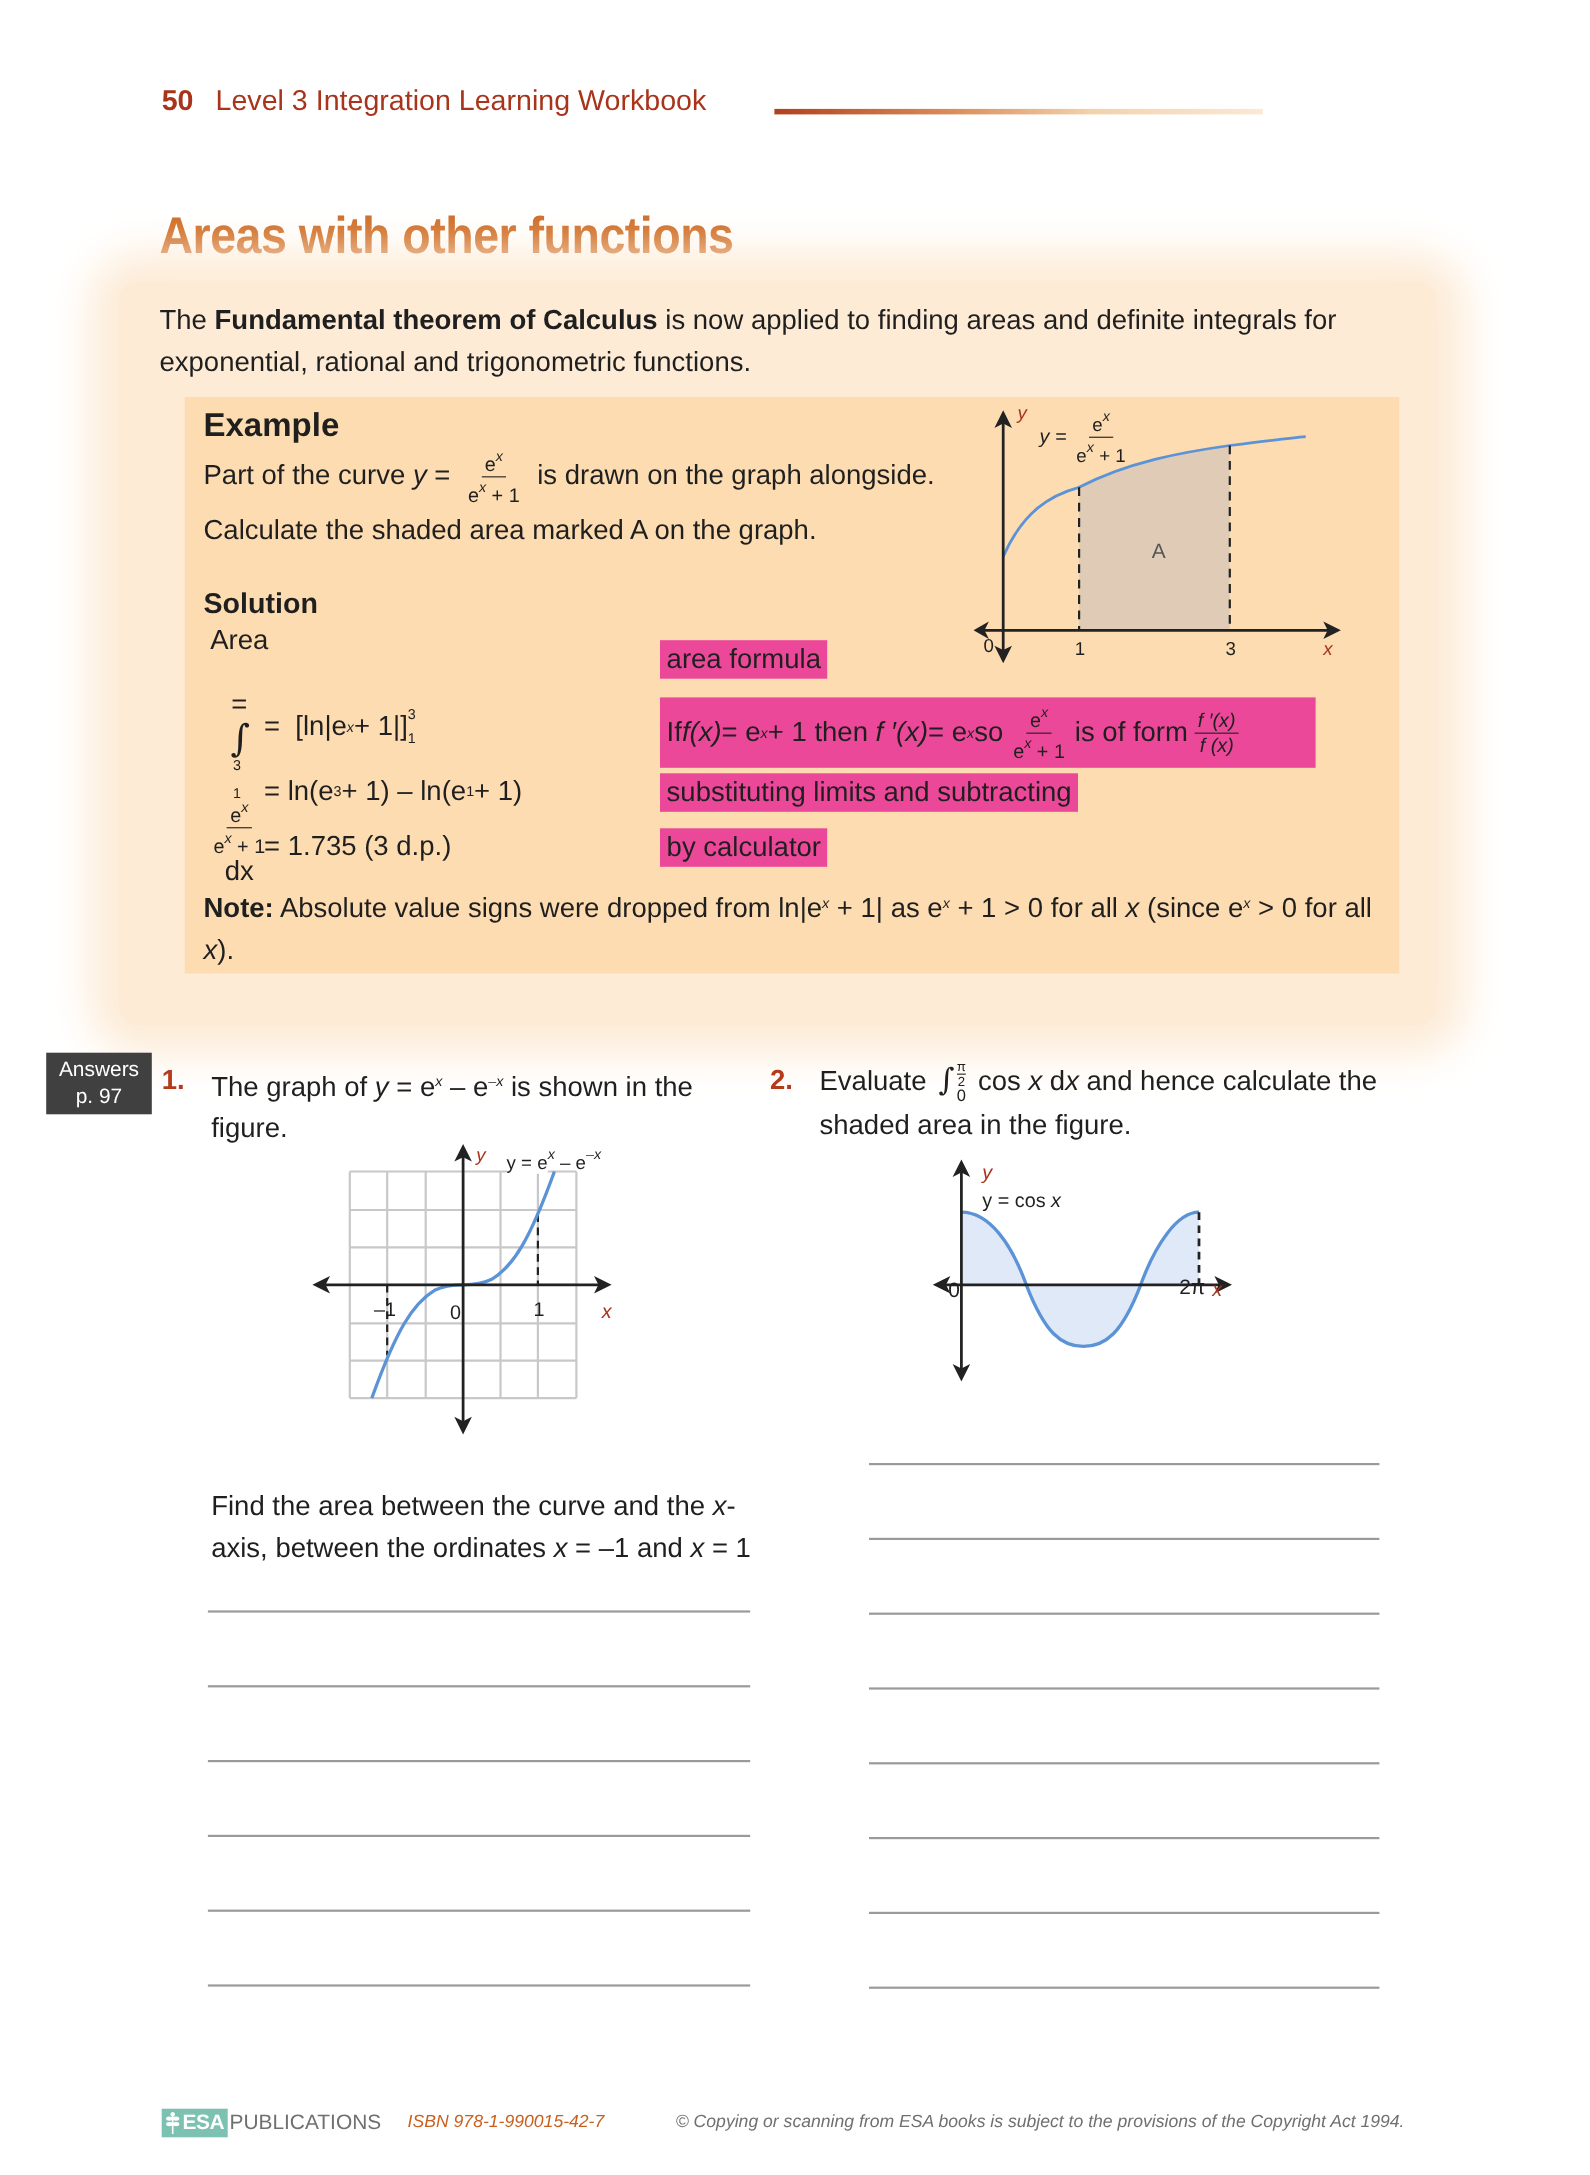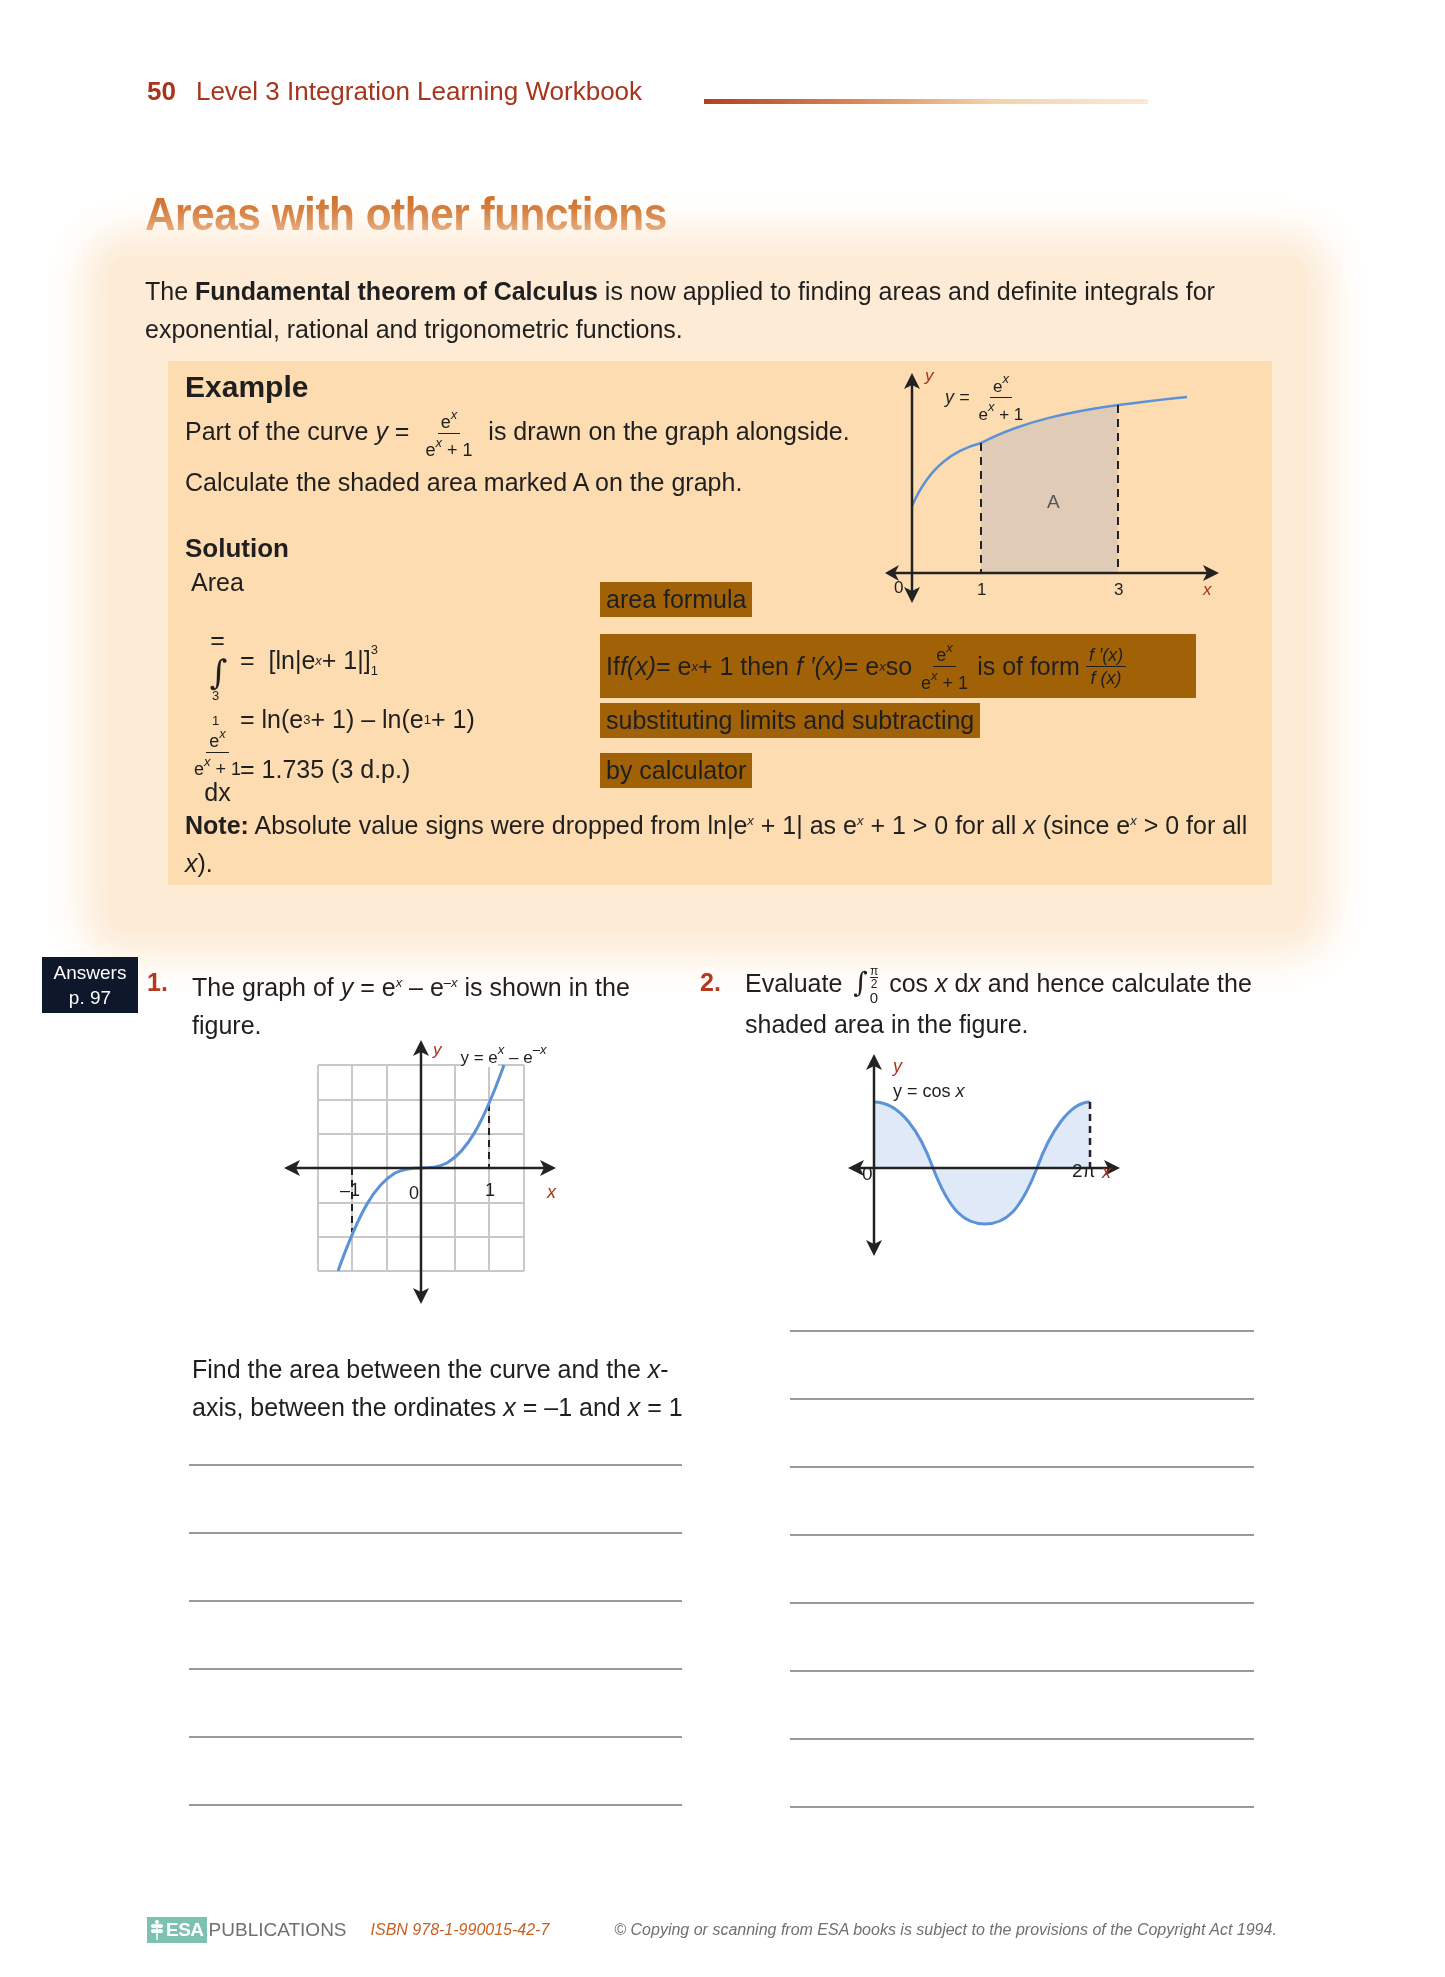--- a/index.html
+++ b/index.html
@@ -28,29 +28,29 @@
   .ex-line { font-size: 25px; white-space: nowrap; }
   .frac { display: inline-flex; flex-direction: column; align-items: center; vertical-align: middle; margin: 0 6px; line-height: 1; }
   .frac .num { font-size: 18px; padding: 0 3px 2px; border-bottom: 1.5px solid #1f1f1f; }
   .frac .den { font-size: 18px; padding: 2px 3px 0; }
   .frac.small .num, .frac.small .den { font-size: 17px; }
   sup { font-size: 13px; vertical-align: 9px; }
   i { font-style: italic; }
 
   .sol-title { left: 185px; top: 533px; font-size: 26px; font-weight: bold; }
   .step { left: 185px; font-size: 25px; white-space: nowrap; display: flex; align-items: center; }
-  .reason { font-size: 25px; background: #a16207; padding: 3px 6px; white-space: nowrap; display: flex; align-items: center; }
+  .reason { font-size: 25px; background: #ec4899; padding: 3px 6px; white-space: nowrap; display: flex; align-items: center; }
   .note { left: 185px; top: 802px; width: 1075px; font-size: 25px; line-height: 38px; }
   .note b { font-weight: bold; margin-top: 20px; }
 
   .int-sign { font-size: 34px; font-family: "DejaVu Serif", serif; line-height: 1; margin: 0 2px 0 4px; }
   .lims { display: inline-flex; flex-direction: column; font-size: 13px; line-height: 1; margin-right: 4px; justify-content: space-between; height: 38px; }
 
   
-  .answers-tag { left: 42px; top: 957px; width: 96px; height: 56px; background: #0f172a; color: #fff; font-size: 19px; text-align: center; line-height: 25px; padding-top: 3px; }
+  .answers-tag { left: 42px; top: 957px; width: 96px; height: 56px; background: #404040; color: #fff; font-size: 19px; text-align: center; line-height: 25px; padding-top: 3px; }
   .qnum { font-size: 25px; font-weight: bold; color: #b53a1c; }
   .qtext { font-size: 25px; line-height: 38px; }
   .write-line { height: 2px; background: #9a9a9a; }
 
   .footer { left: 147px; top: 1917px; display: flex; align-items: center; white-space: nowrap; }
   .esa-logo { background: #7cc1b1; color: #fff; font-weight: bold; font-size: 19px; padding: 2px 3px; display: flex; align-items: center; letter-spacing: -0.5px; }
   .esa-pub { color: #707070; font-size: 19px; margin-left: 2px; margin-right: 24px; }
   .isbn { color: #c8601f; font-style: italic; font-size: 16px; margin-right: 20px; }
   .copy { color: #707070; font-style: italic; font-size: 16px; margin-left: 45px; }
 </style>

